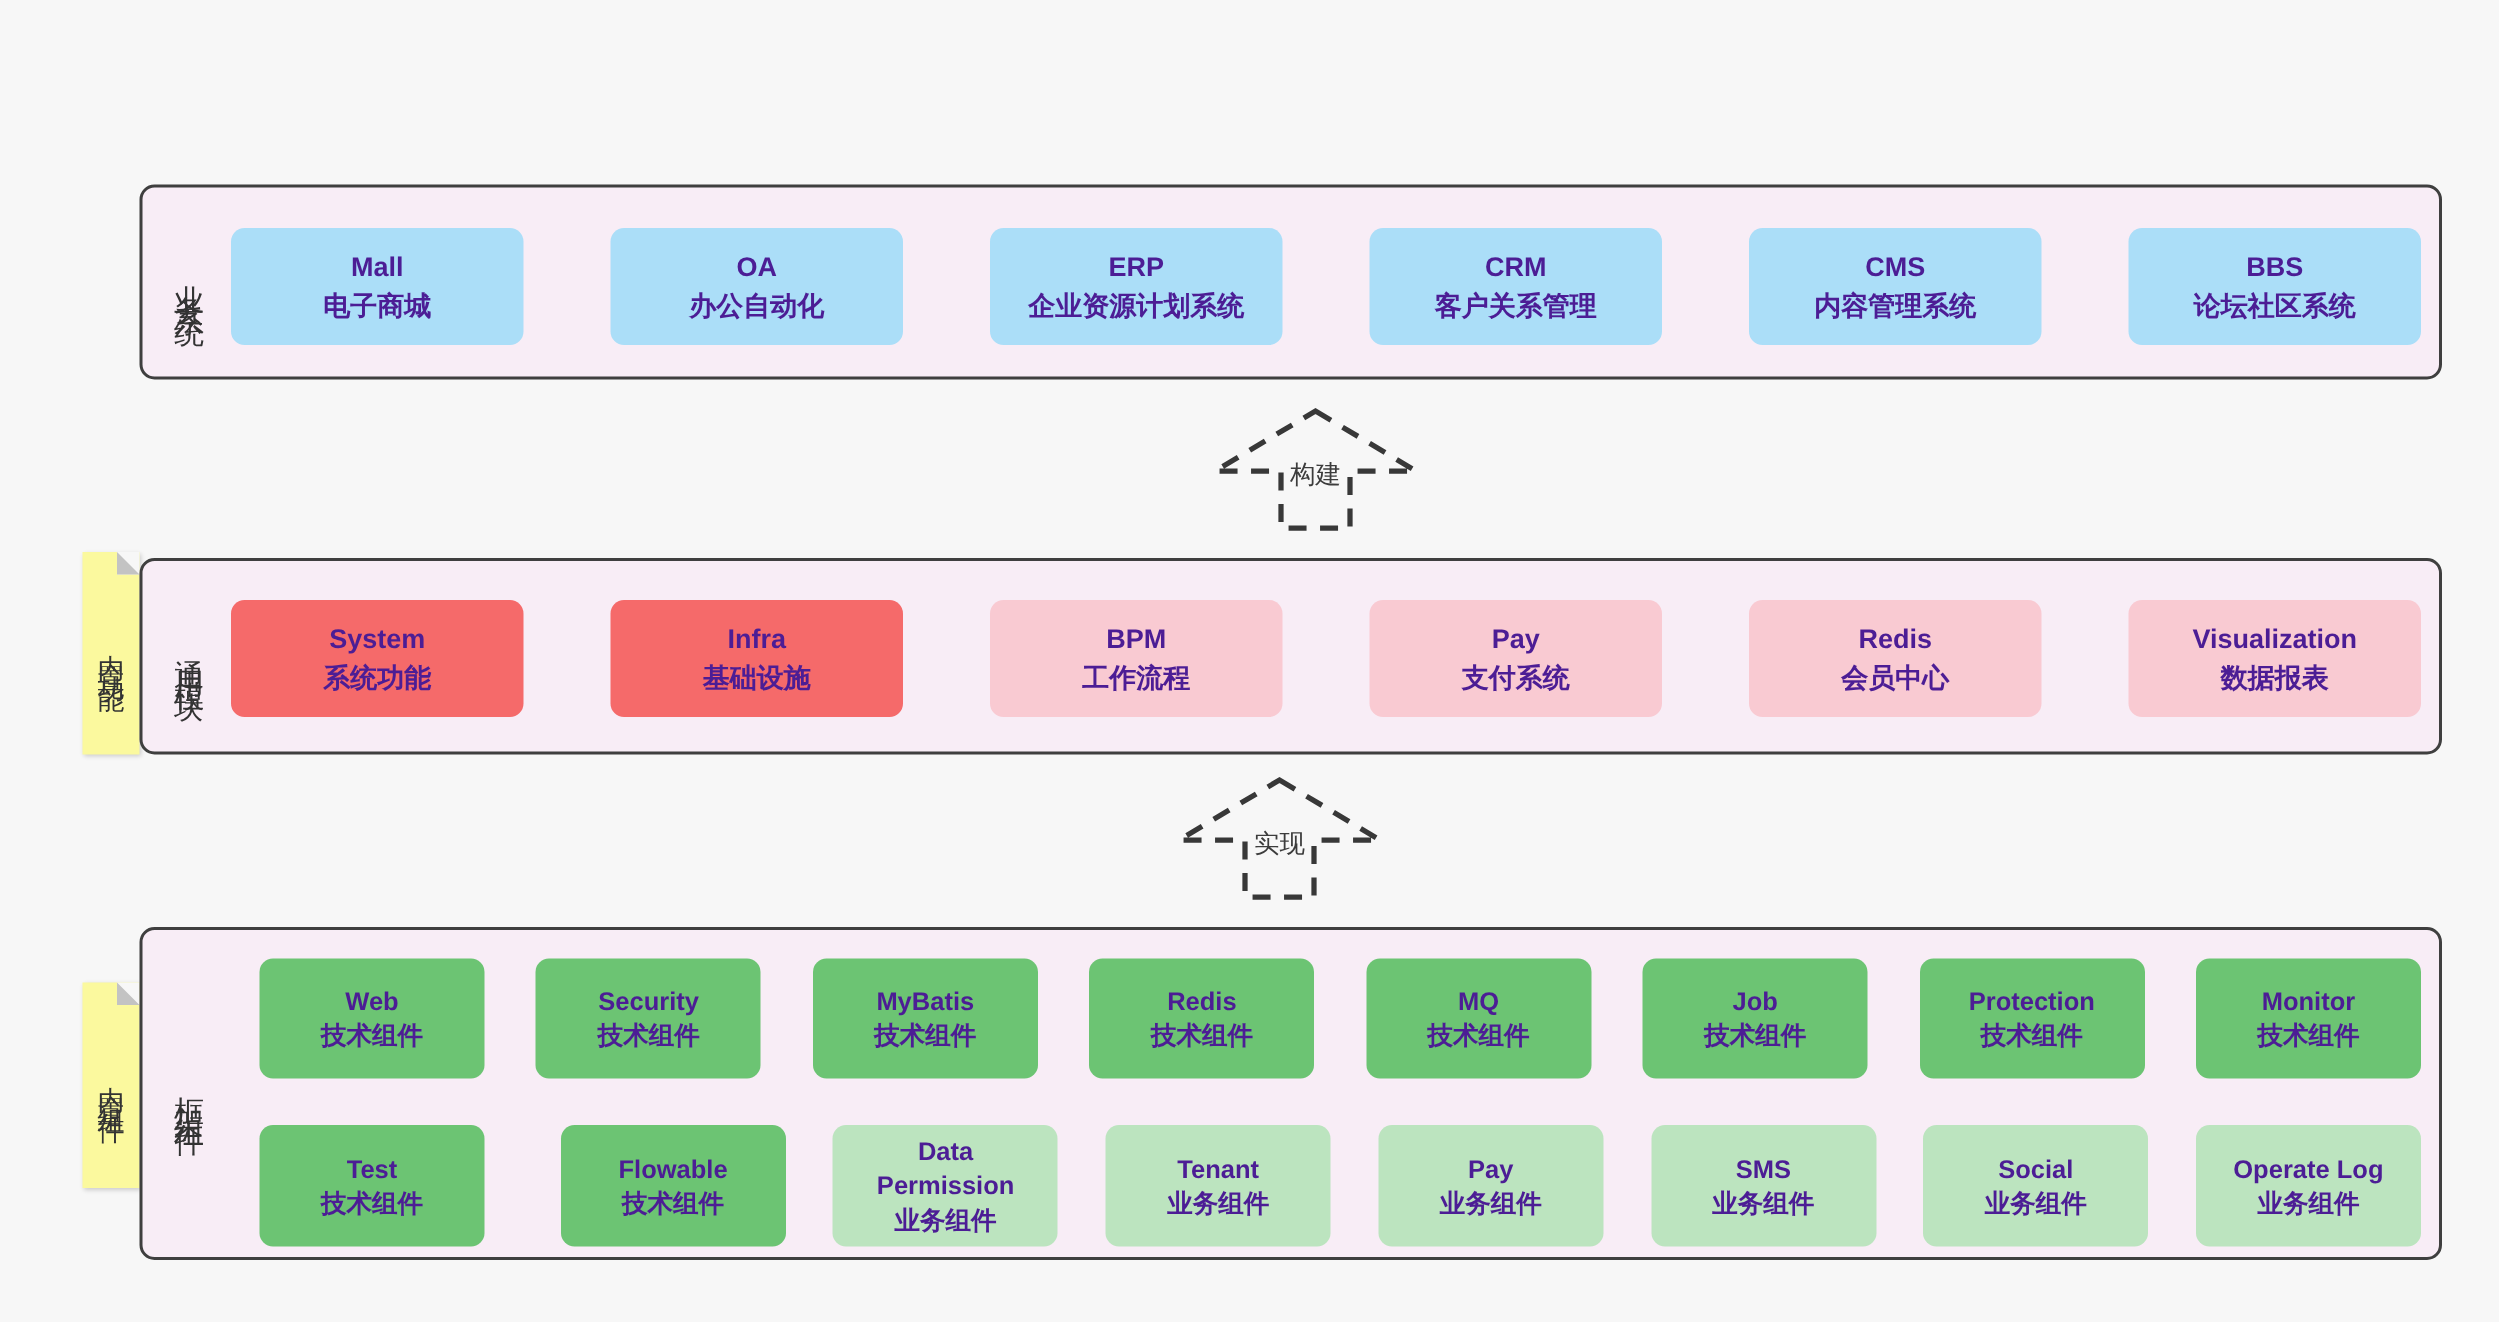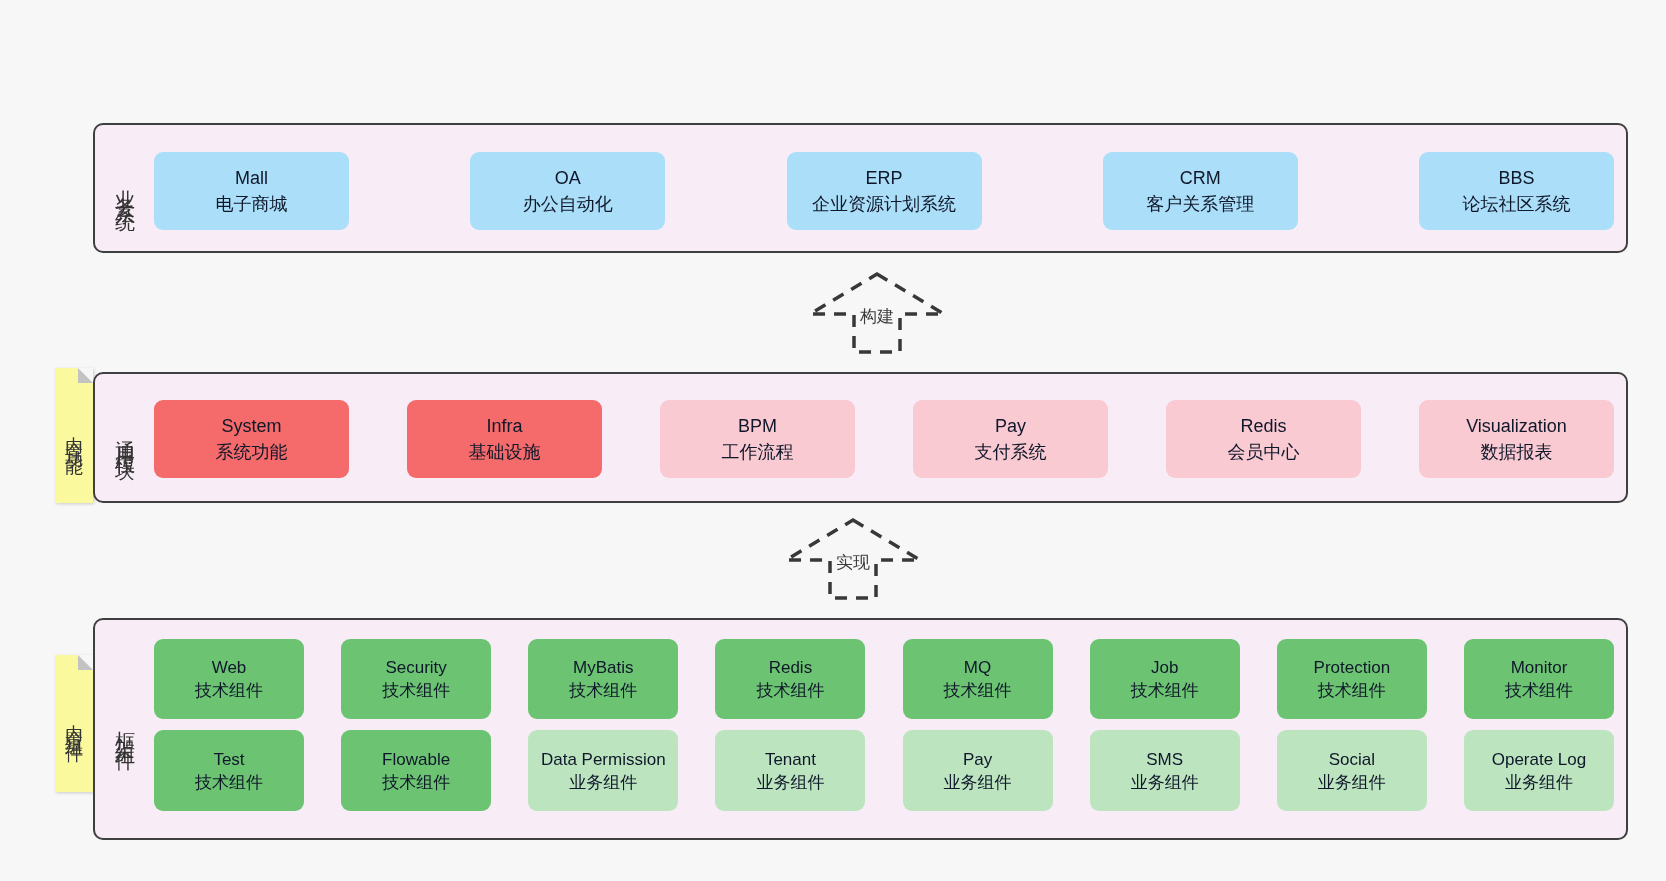--- a/index.html
+++ b/index.html
@@ -24,33 +24,33 @@
     writing-mode:vertical-rl;text-orientation:upright;
     font-size:20px;letter-spacing:7px;color:#333;
   }
   .row{
     position:absolute;left:59px;width:1460px;
     display:flex;justify-content:space-between;
   }
   .l1 .row{top:27px;height:78px;}
   .l2 .row{top:26px;height:78px;}
   .l3 .row1{top:19px;height:80px;}
-  .l3 .row2{top:110px;height:81px;}
+  .l3 .row2{top:130px;height:81px;}
   .box{
     box-sizing:border-box;border-radius:9px;
     display:flex;flex-direction:column;align-items:center;justify-content:center;
-    text-align:center;color:#0f172a;
+    text-align:center;color:#4c1d95;font-weight:bold;
   }
   .l1 .box,.l2 .box{width:195px;font-size:18px;line-height:26px;}
   .l3 .box{width:150px;font-size:17px;line-height:23px;}
   .box-name{display:block;padding:0 10px;}
   .c-blue{background:var(--blue,#abdef8);}
   .c-red{background:var(--red,#f56a6a);}
   .c-pink{background:var(--pink,#f9cad2);}
-  .c-green{background:var(--green,#6cc473);}
+  .c-green{background:var(--green,#6cc473);margin-left:19px;}
   .c-lightgreen{background:var(--lightgreen,#bce4bf);}
   .sticky{
     position:absolute;background:var(--sticky-bg,#fbf99e);
     display:flex;align-items:center;justify-content:center;
     box-shadow:1px 1px 3px rgba(0,0,0,.18);
   }
   .sticky1{left:55px;top:368px;width:38px;height:135px;}
   .sticky2{left:55px;top:655px;width:38px;height:137px;}
   .fold{
     position:absolute;top:0;right:0;width:0;height:0;
@@ -93,20 +93,24 @@
         </div>
         <div class="box c-blue">
           <span class="box-name">ERP</span>
           <span class="box-desc">企业资源计划系统</span>
         </div>
         <div class="box c-blue">
           <span class="box-name">CRM</span>
           <span class="box-desc">客户关系管理</span>
         </div>
         <div class="box c-blue">
+          <span class="box-name">CMS</span>
+          <span class="box-desc">内容管理系统</span>
+        </div>
+        <div class="box c-blue">
           <span class="box-name">BBS</span>
           <span class="box-desc">论坛社区系统</span>
         </div>
       </div>
   </section>
 
   <div class="arrow arrow1">
     <svg width="140" height="84" viewBox="0 0 140 84">
       <polygon points="70,3 137,43 93,43 93,81 47,81 47,43 3,43"></polygon>
     </svg>

